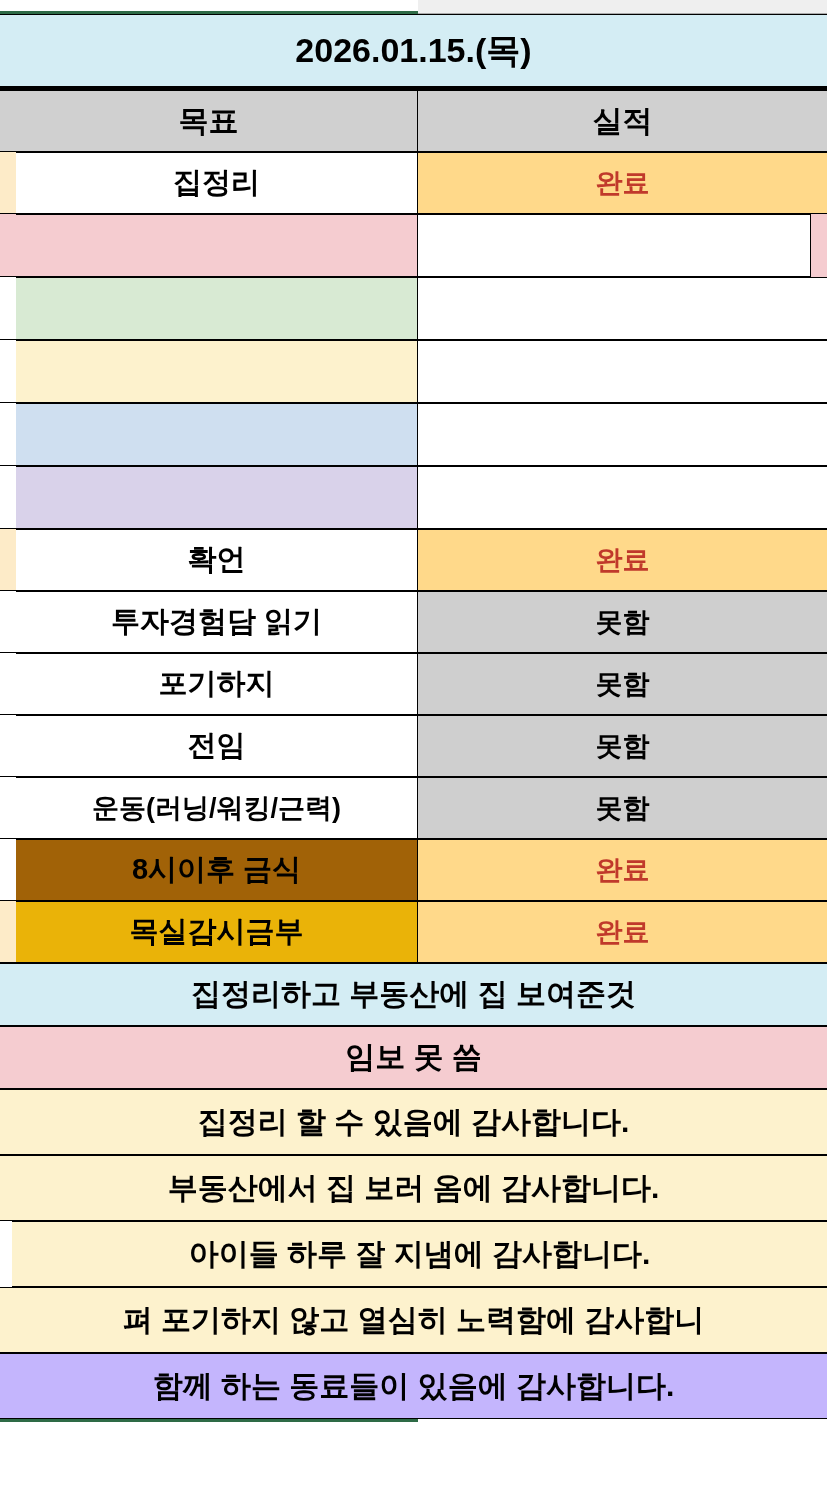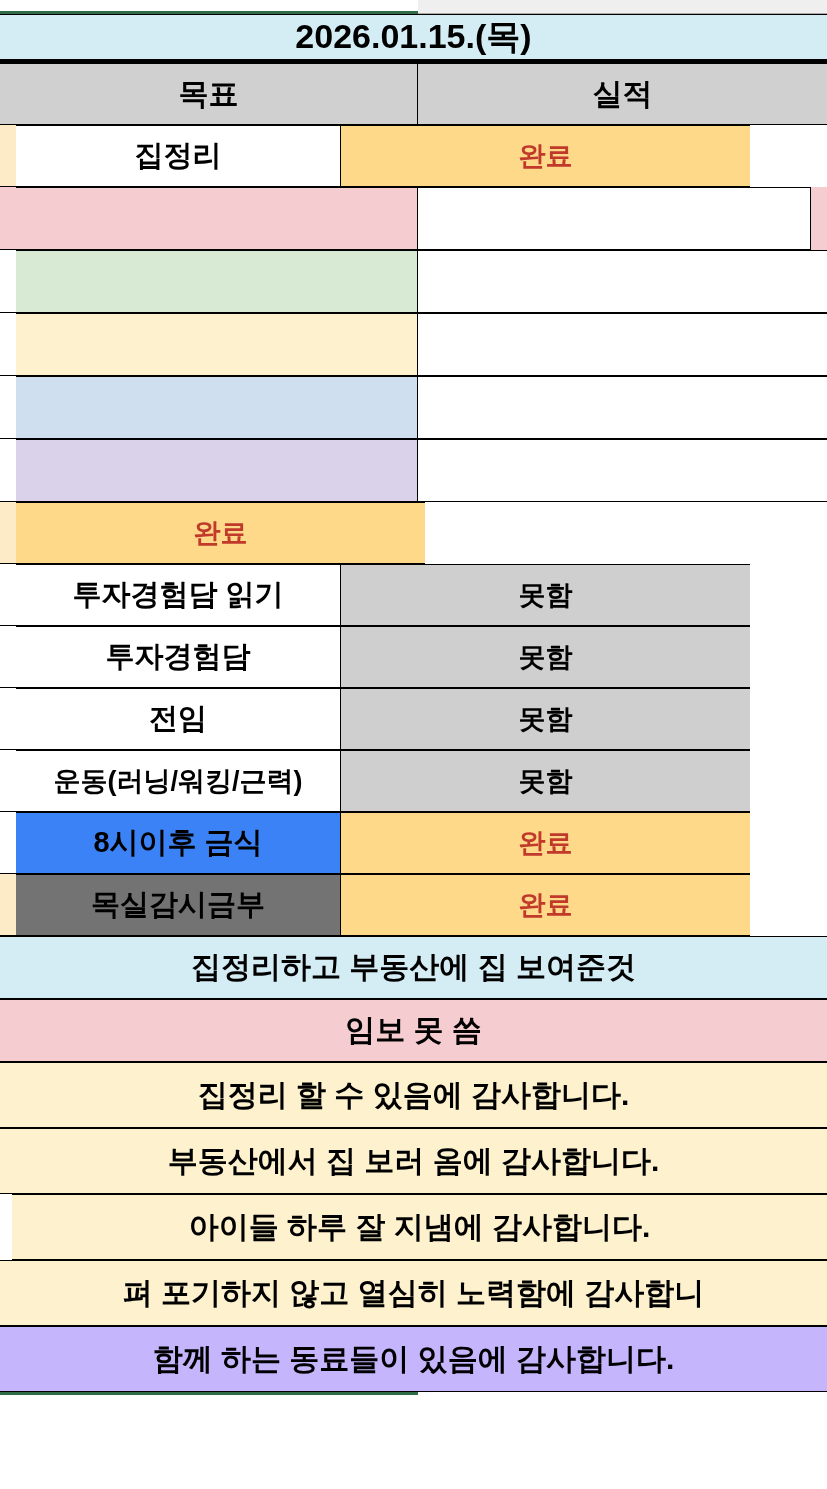--- a/index.html
+++ b/index.html
@@ -42,21 +42,21 @@
     border-bottom: 3px solid #2e6b46;
     background: #ffffff;
   }
   .top-right {
     width: 409px;
     background: #efefef;
     border-bottom: 1px solid #aaaaaa;
   }
 
   
-  .date-row { height: 49px; }
+  .date-row { height: 76px; }
   .date-cell {
     width: 827px;
     background: #d4edf4;
     border-top: 1px solid #000;
     border-bottom: 4px solid #000;
     font-size: 34px;
   }
 
   
   .hdr-row { height: 62px; }
@@ -77,21 +77,21 @@
   }
 
   
   .goal-row { height: 62px; }
   .edge {
     width: 16px;
     border-bottom: 1px solid #000;
     box-sizing: border-box;
   }
   .goal-left {
-    width: 325px;
+    width: 402px;
     border: 1px solid #000;
     border-left: none;
     font-size: 29px;
   }
   .goal-right {
     width: 409px;
     border: 1px solid #000;
     border-left: none;
     border-right: none;
     font-size: 27px;
@@ -187,50 +187,51 @@
         <div class="cell blank-left" style="background: rgb(207, 223, 240);"></div>
         <div class="cell blank-right" style="background: rgb(255, 255, 255);"></div>
       </div>
       <div class="row blank-row">
         <div class="cell edge" style="background: rgb(255, 255, 255);"></div>
         <div class="cell blank-left" style="background: rgb(217, 210, 234);"></div>
         <div class="cell blank-right" style="background: rgb(255, 255, 255);"></div>
       </div>
       <div class="row goal-row">
         <div class="cell edge" style="background: rgb(253, 235, 200);"></div>
+        <div class="cell goal-left" style="background: rgb(255, 255, 255);">확언</div>
         <div class="cell goal-right done" style="background: rgb(255, 217, 138);">완료</div>
       </div>
       <div class="row goal-row">
         <div class="cell edge" style="background: rgb(255, 255, 255);"></div>
         <div class="cell goal-left" style="background: rgb(255, 255, 255);">투자경험담 읽기</div>
         <div class="cell goal-right" style="background: rgb(207, 207, 207);">못함</div>
       </div>
       <div class="row goal-row">
         <div class="cell edge" style="background: rgb(255, 255, 255);"></div>
-        <div class="cell goal-left" style="background: rgb(255, 255, 255);">투자경험담</div>
+        <div class="cell goal-left" style="background: rgb(255, 255, 255);">포기하지</div>
         <div class="cell goal-right" style="background: rgb(207, 207, 207);">못함</div>
       </div>
       <div class="row goal-row">
         <div class="cell edge" style="background: rgb(255, 255, 255);"></div>
         <div class="cell goal-left" style="background: rgb(255, 255, 255);">전임</div>
         <div class="cell goal-right" style="background: rgb(207, 207, 207);">못함</div>
       </div>
       <div class="row goal-row">
         <div class="cell edge" style="background: rgb(255, 255, 255);"></div>
         <div class="cell goal-left narrow" style="background: rgb(255, 255, 255);">운동(러닝/워킹/근력)</div>
         <div class="cell goal-right" style="background: rgb(207, 207, 207);">못함</div>
       </div>
       <div class="row goal-row">
         <div class="cell edge" style="background: rgb(255, 255, 255);"></div>
-        <div class="cell goal-left" style="background: #3b82f6;">8시이후 금식</div>
+        <div class="cell goal-left" style="background: #a16207;">8시이후 금식</div>
         <div class="cell goal-right done" style="background: rgb(255, 217, 138);">완료</div>
       </div>
       <div class="row goal-row">
         <div class="cell edge" style="background: rgb(253, 235, 200);"></div>
-        <div class="cell goal-left" style="background: #737373;">목실감시금부</div>
+        <div class="cell goal-left" style="background: #eab308;">목실감시금부</div>
         <div class="cell goal-right done" style="background: rgb(255, 217, 138);">완료</div>
       </div>
     </div>
 
   <div id="notes-container">
       <div class="row note-row">
         <div class="cell note-cell" style="background: rgb(212, 237, 244);">집정리하고 부동산에 집 보여준것</div>
       </div>
       <div class="row note-row">
         <div class="cell note-cell" style="background: rgb(245, 204, 208);">임보 못 씀</div>

